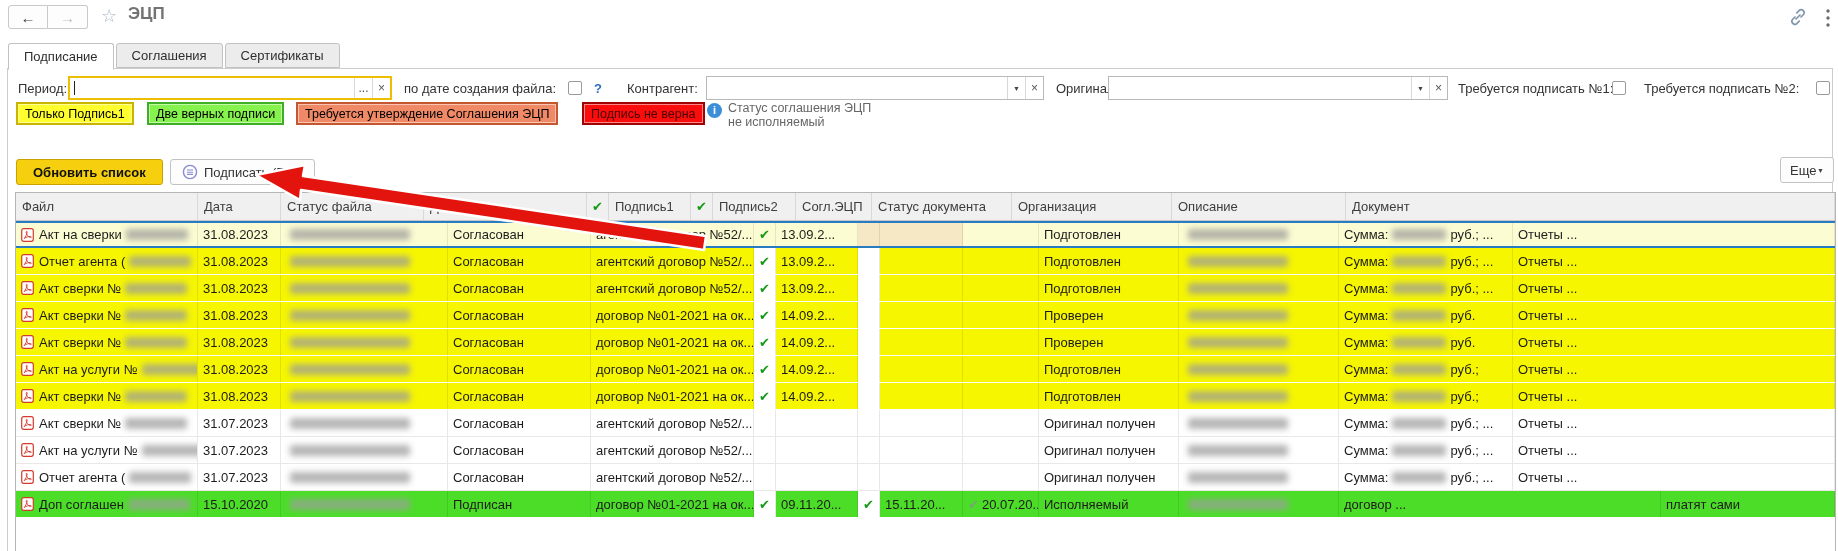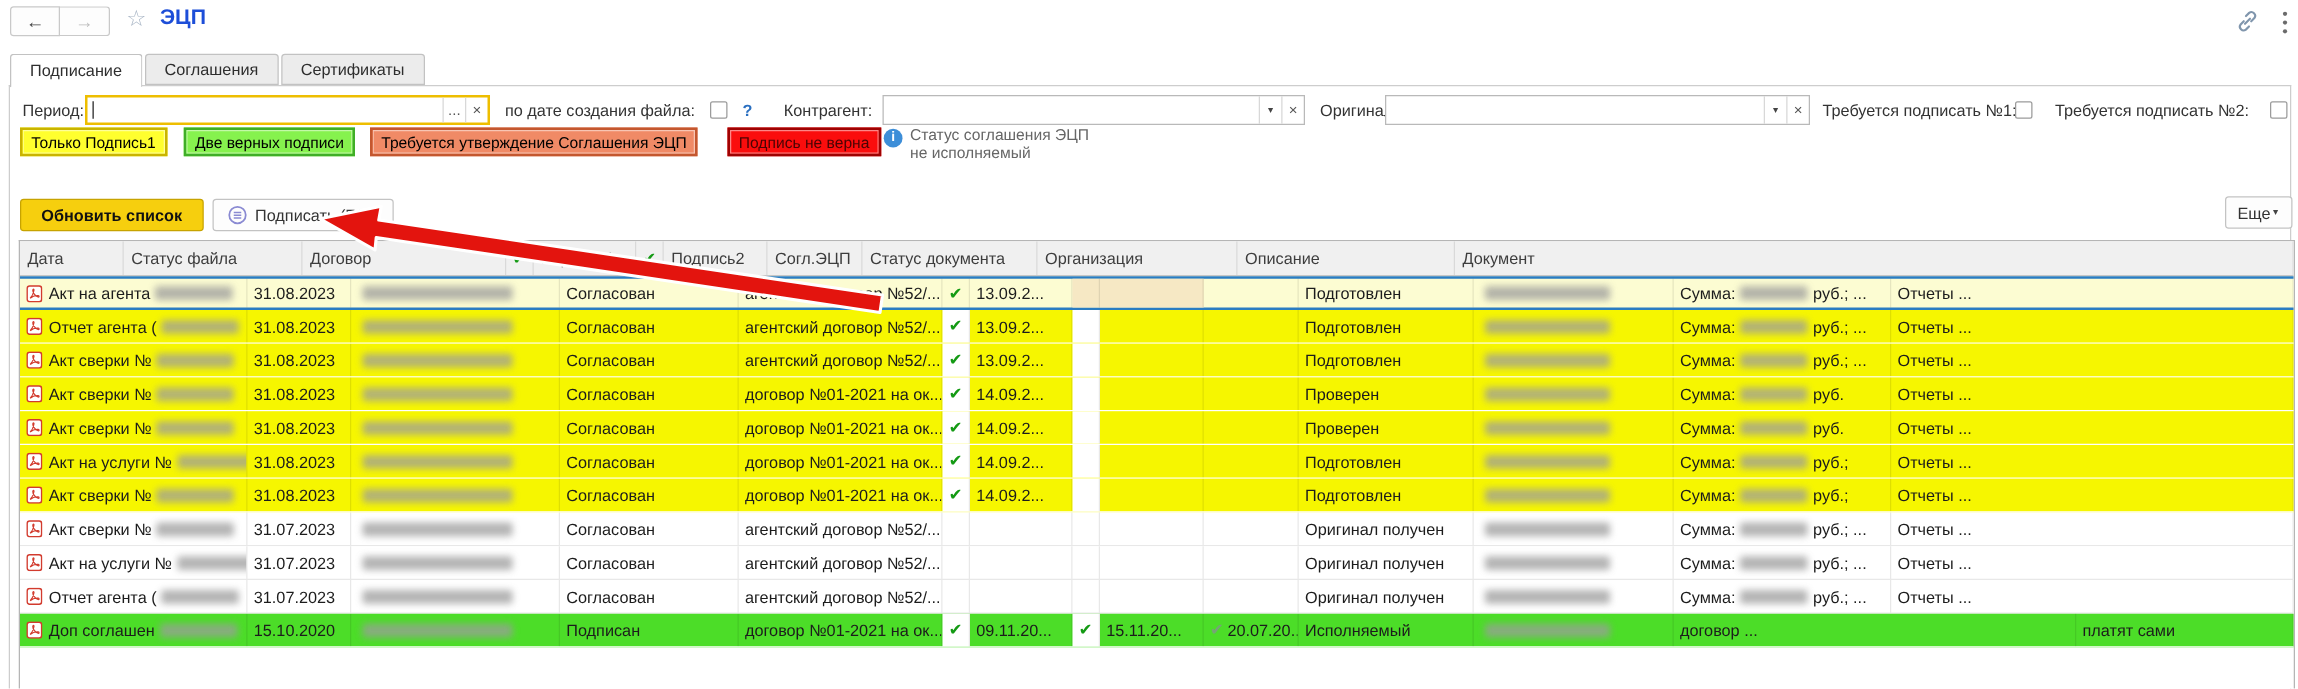--- a/index.html
+++ b/index.html
@@ -6,21 +6,21 @@
   .screen{position:relative;width:1838px;height:551px;overflow:hidden;background:#fff;
           font-family:"Liberation Sans","DejaVu Sans",sans-serif;font-size:13px;color:#1c1c1c;}
 
   
   .navgroup{position:absolute;left:8px;top:5px;display:flex;}
   .navbtn{width:40px;height:24px;border:1px solid #c9c9c9;background:#fdfdfd;display:flex;
           align-items:center;justify-content:center;font-size:15px;box-sizing:border-box;}
   .navbtn.back{border-radius:3px 0 0 3px;color:#3f3f3f;}
   .navbtn.fwd{border-radius:0 3px 3px 0;color:#bdbdbd;border-left:none;}
   .star{position:absolute;left:101px;top:5px;font-size:18px;color:#a9b6c6;}
-  .title{position:absolute;left:128px;top:4px;font-size:17px;font-weight:bold;color:#1d4ed8;}
+  .title{position:absolute;left:128px;top:4px;font-size:17px;font-weight:bold;color:#737373;}
   .ico-top{position:absolute;top:8px;}
 
   
   .panel{position:absolute;left:7px;top:68px;width:1826px;height:483px;border:1px solid #cdcdcd;
          border-bottom:none;box-sizing:border-box;background:#fff;}
   .tabbar{position:absolute;left:8px;top:43px;height:26px;display:flex;z-index:3;}
   .tab{border:1px solid #c2c2c2;background:#ececec;border-radius:3px 3px 0 0;padding:0 15px;
        margin-right:2px;display:flex;align-items:center;color:#2e2e2e;height:25px;box-sizing:border-box;}
   .tab.active{background:#fff;height:27px;border-bottom:1px solid #fff;font-weight:normal;text-align:right;}
 
@@ -169,20 +169,21 @@
     </svg>
     <span>Подписать (F12)</span>
   </div>
   <div class="btn btn-more">
     <span>Еще</span>
     <span class="more-caret">▼</span>
   </div>
 
   <div class="tbl">
     <div class="thead" id="thead">
+        <div class="hcell" style="flex: 0 0 182px; width: 182px;">Файл</div>
         <div class="hcell" style="flex: 0 0 83px; width: 83px;">Дата</div>
         <div class="hcell" style="flex: 0 0 143px; width: 143px;">Статус файла</div>
         <div class="hcell" style="flex: 0 0 163px; width: 163px;">Договор</div>
         <div class="hcell ccell" style="flex: 0 0 22px; width: 22px;">
           <span class="check">✔</span>
         </div>
         <div class="hcell" style="flex: 0 0 82px; width: 82px;">Подпись1</div>
         <div class="hcell ccell" style="flex: 0 0 22px; width: 22px;">
           <span class="check">✔</span>
         </div>
@@ -193,21 +194,21 @@
         <div class="hcell" style="flex: 0 0 174px; width: 174px;">Описание</div>
         <div class="hcell" style="flex: 1 1 0%;">Документ</div>
       </div>
     <div id="tbody">
         <div class="trow selected">
           <div class="cell" style="flex: 0 0 182px; width: 182px;">
             <svg width="13" height="14" class="pdf">
               <rect x="0.7" y="0.7" width="11.6" height="12.6" rx="2" fill="#fff" stroke="#d23b2e" stroke-width="1.2"></rect>
               <path d="M3.1 10.6 C4.4 9.4 5.8 6.2 6.2 4.2 C6.4 3.1 5.3 3.0 5.2 4.2 C5.1 6.0 7.2 9.0 9.4 9.6 C10.5 9.9 10.6 8.8 9.6 8.5 C7.9 8.1 4.7 9.3 3.1 10.6 Z" fill="none" stroke="#d23b2e" stroke-width="0.9"></path>
             </svg>
-            <span>Акт на агента</span>
+            <span>Акт на сверки</span>
             <span class="blur" style="width: 62px;"></span>
           </div>
           <div class="cell" style="flex: 0 0 83px; width: 83px;">
             <span>31.08.2023</span>
           </div>
           <div class="cell" style="flex: 0 0 167px; width: 167px;">
             <span class="blur" style="width: 120px;"></span>
           </div>
           <div class="cell" style="flex: 0 0 143px; width: 143px;">
             <span>Согласован</span>

